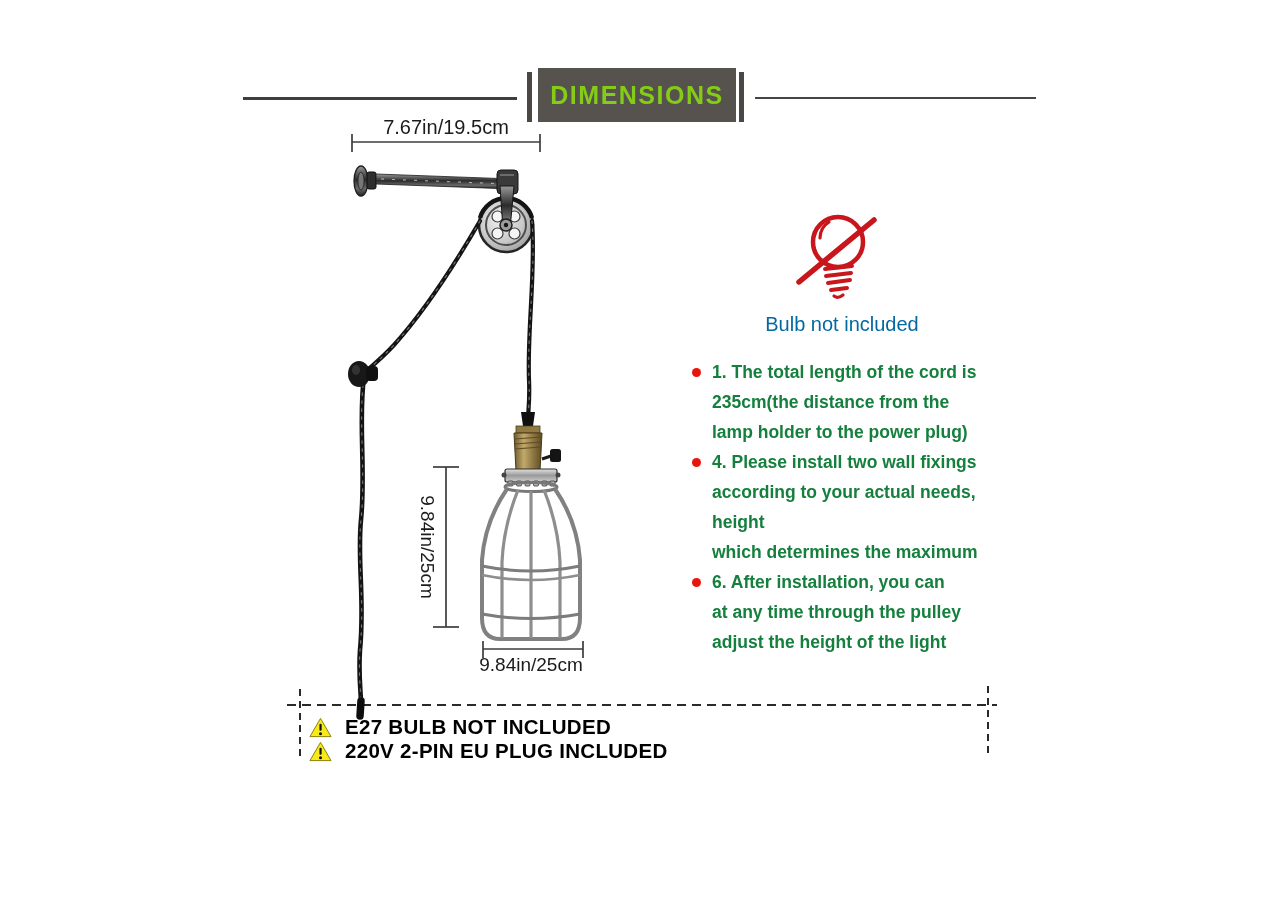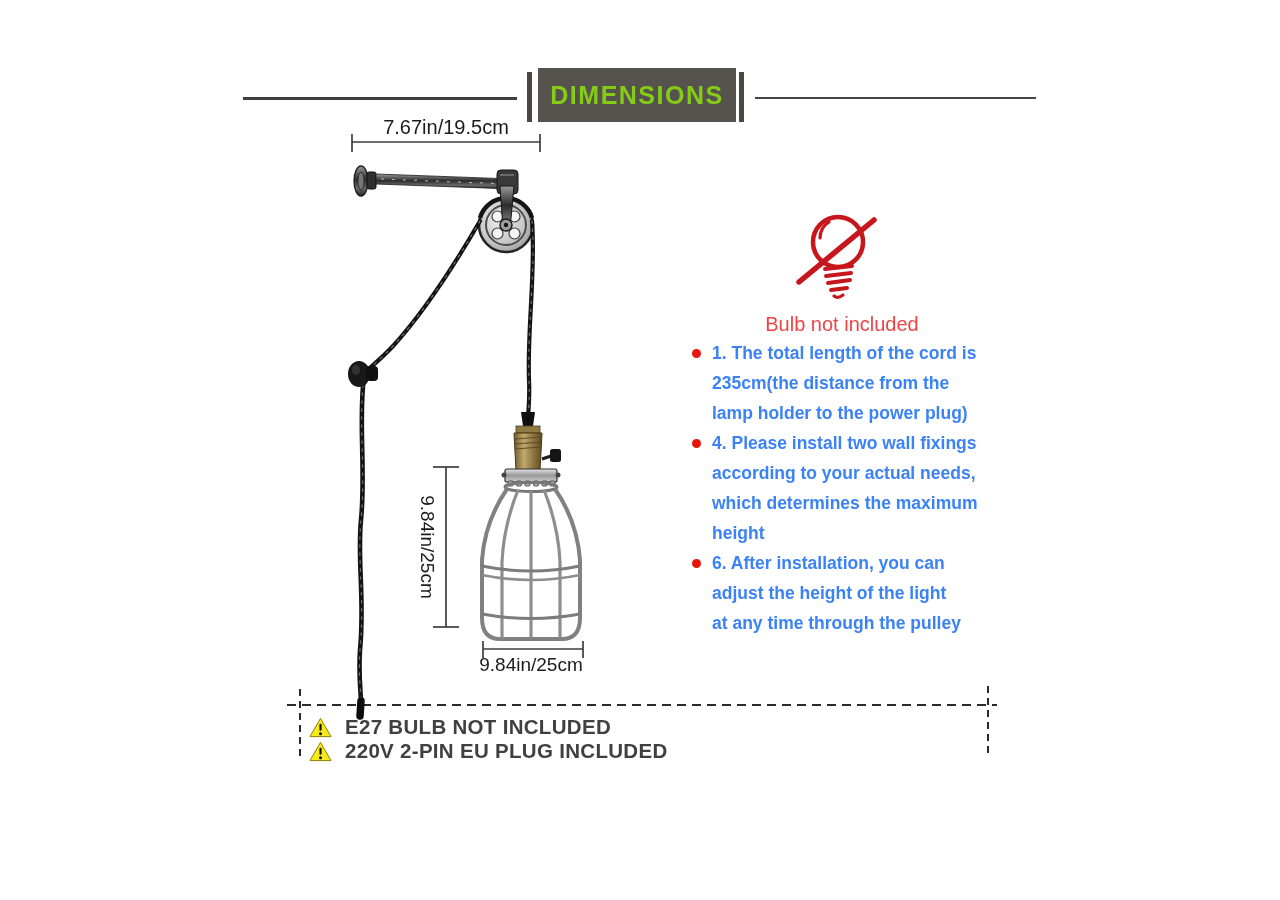--- a/index.html
+++ b/index.html
@@ -23,34 +23,34 @@
   }
   
   .dim-label{color:#1b1b1b;font-size:20px;white-space:nowrap;}
   .dim-top{left:346px;top:116px;width:200px;text-align:center;}
   .dim-height{
     left:427px;top:547px;transform:translate(-50%,-50%) rotate(90deg);
     font-size:19px;
   }
   .dim-bottom{left:431px;top:654px;width:200px;text-align:center;font-size:19px;}
   
-  .bulb-note{left:742px;top:313px;width:200px;text-align:center;color:#ef4444;font-size:20px;}
-  .notes{left:690px;top:338px;width:320px;color:#3b82f6;}
+  .bulb-note{left:742px;top:313px;width:200px;text-align:center;color:#0369a1;font-size:20px;}
+  .notes{left:690px;top:357px;width:320px;color:#15803d;}
   .note-item{position:relative;padding-left:22px;font-weight:bold;font-size:17.5px;line-height:30px;}
   .note-line{white-space:nowrap;}
   .bullet{
     position:absolute;left:2px;top:11px;width:9px;height:9px;border-radius:50%;
     background:#e8150d;
   }
   
   .warning-row{display:flex;align-items:center;gap:13px;height:26px;}
   .warning-row.w1{left:309px;top:714px;}
   .warning-row.w2{left:309px;top:738px;justify-content:flex-end;}
   .warning-text{
-    color:#404040;font-weight:bold;font-size:20.5px;letter-spacing:.3px;white-space:nowrap;
+    color:#000000;font-weight:bold;font-size:20.5px;letter-spacing:.3px;white-space:nowrap;
   }
   .warn-icon{display:block;}
   svg{display:block;}
 </style>
 </head>
 <body>
 
 <div class="canvas">
 
   <div class="abs rule-left"></div>
@@ -207,28 +207,28 @@
     <div class="note-item">
       <span class="bullet"></span>
       <div class="note-line">1. The total length of the cord is</div>
       <div class="note-line">235cm(the distance from the</div>
       <div class="note-line">lamp holder to the power plug)</div>
     </div>
     <div class="note-item">
       <span class="bullet"></span>
       <div class="note-line">4. Please install two wall fixings</div>
       <div class="note-line">according to your actual needs,</div>
+      <div class="note-line">height</div>
       <div class="note-line">which determines the maximum</div>
-      <div class="note-line">height</div>
     </div>
     <div class="note-item">
       <span class="bullet"></span>
       <div class="note-line">6. After installation, you can</div>
+      <div class="note-line">at any time through the pulley</div>
       <div class="note-line">adjust the height of the light</div>
-      <div class="note-line">at any time through the pulley</div>
     </div>
   </div>
 
   <div class="abs warning-row w1">
     <svg class="warn-icon" width="23" height="21" viewBox="0 0 24 21">
       <path d="M12 1 L23 20 L1 20 Z" fill="#f7ea1a" stroke="#8a7a00" stroke-width="1"></path>
       <rect x="10.9" y="6.5" width="2.3" height="7.5" rx="1.1" fill="#111"></rect>
       <circle cx="12" cy="17" r="1.6" fill="#111"></circle>
     </svg>
     <span class="warning-text">E27 BULB NOT INCLUDED</span>

